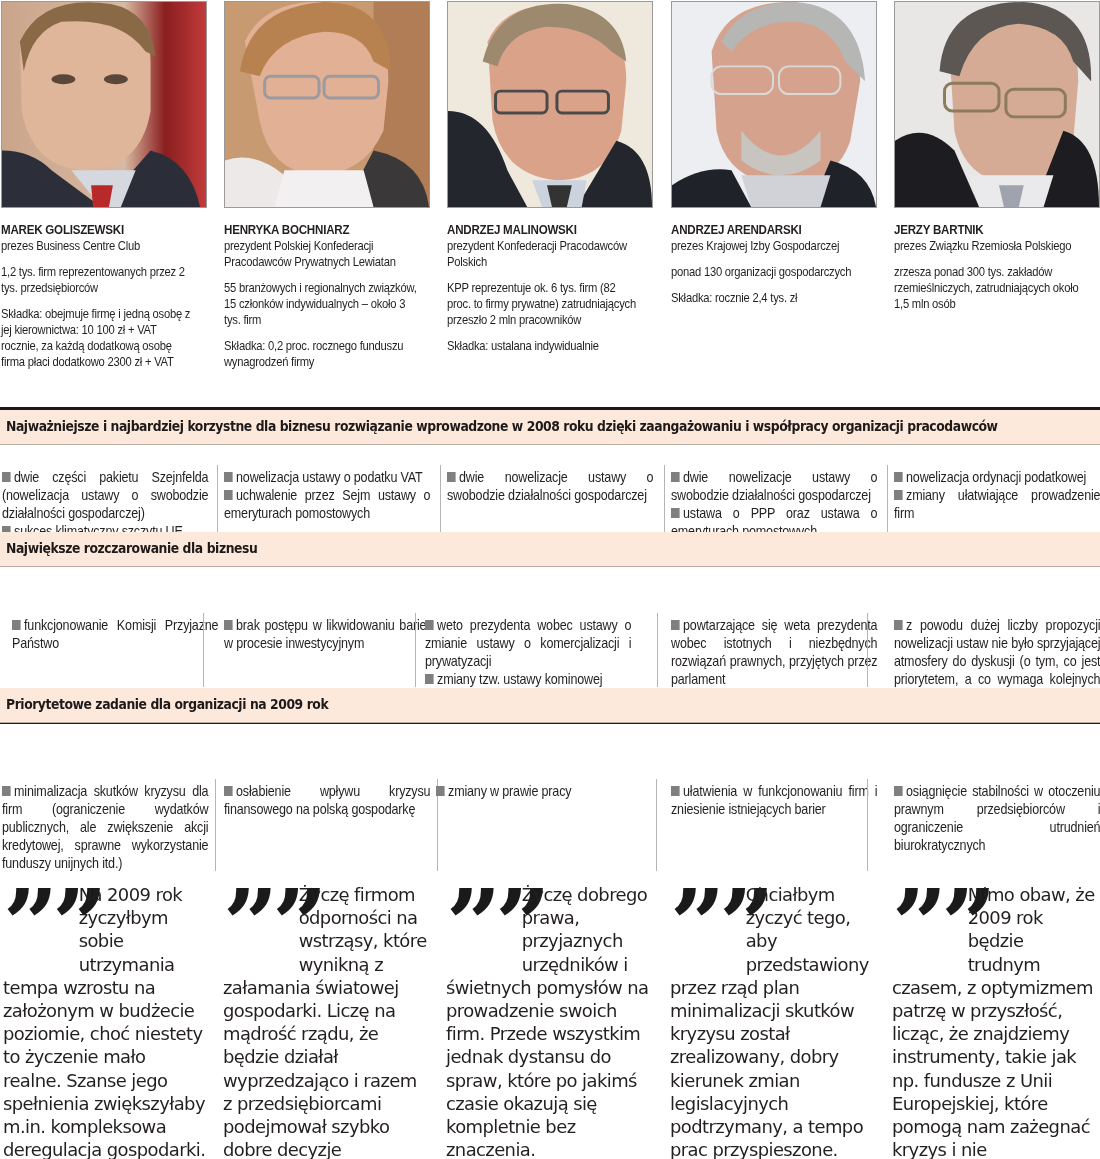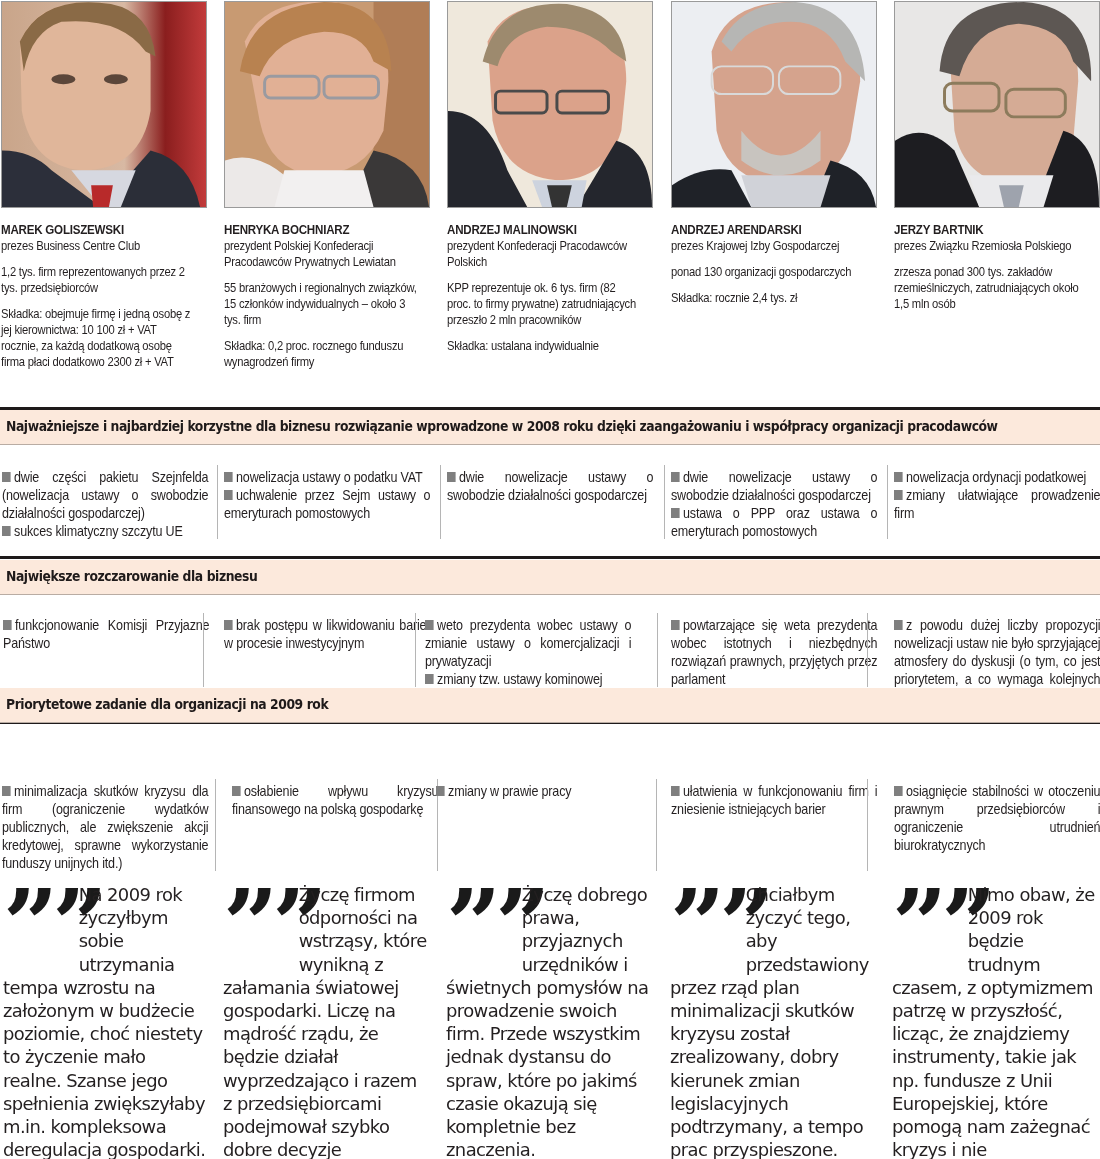--- a/index.html
+++ b/index.html
@@ -182,25 +182,25 @@
   </div>
 <div class="vsep" style="left:887px;top:465px;height:74px"></div>
 <div class="bullets" style="left:894px;top:468px">
     <div class="inner">
   <span class="item"><span class="sq"></span><span>nowelizacja ordynacji podatkowej</span></span>
   <span class="item"><span class="sq"></span><span>zmiany ułatwiające prowadzenie firm</span></span>
 </div>
   </div>
 
 <div class="section-rule" style="top:556px"></div>
-<div class="section-band" style="top:560px">
+<div class="section-band" style="top:532px">
   <span>Największe rozczarowanie dla biznesu</span>
 </div>
 
-<div class="bullets" style="left:3px;top:616px">
+<div class="bullets" style="left:12px;top:616px">
     <div class="inner">
   <span class="item"><span class="sq"></span><span>funkcjonowanie Komisji Przyjazne Państwo</span></span>
 </div>
   </div>
 <div class="vsep" style="left:203px;top:613px;height:74px"></div>
 <div class="bullets" style="left:224px;top:616px">
     <div class="inner">
   <span class="item"><span class="sq"></span><span>brak postępu w likwidowaniu barier w procesie inwestycyjnym</span></span>
 </div>
   </div>
@@ -228,21 +228,21 @@
 <div class="section-band" style="top:688px">
   <span>Priorytetowe zadanie dla organizacji na 2009 rok</span>
 </div>
 
 <div class="bullets" style="left:2px;top:782px">
     <div class="inner">
   <span class="item"><span class="sq"></span><span>minimalizacja skutków kryzysu dla firm (ograniczenie wydatków publicznych, ale zwiększenie akcji kredytowej, sprawne wykorzystanie funduszy unijnych itd.)</span></span>
 </div>
   </div>
 <div class="vsep" style="left:215px;top:779px;height:92px"></div>
-<div class="bullets" style="left:232px;top:782px">
+<div class="bullets" style="left:224px;top:782px">
     <div class="inner">
   <span class="item"><span class="sq"></span><span>osłabienie wpływu kryzysu finansowego na polską gospodarkę</span></span>
 </div>
   </div>
 <div class="vsep" style="left:437px;top:779px;height:92px"></div>
 <div class="bullets" style="left:436px;top:782px">
     <div class="inner">
   <span class="item"><span class="sq"></span><span>zmiany w prawie pracy</span></span>
 </div>
   </div>

